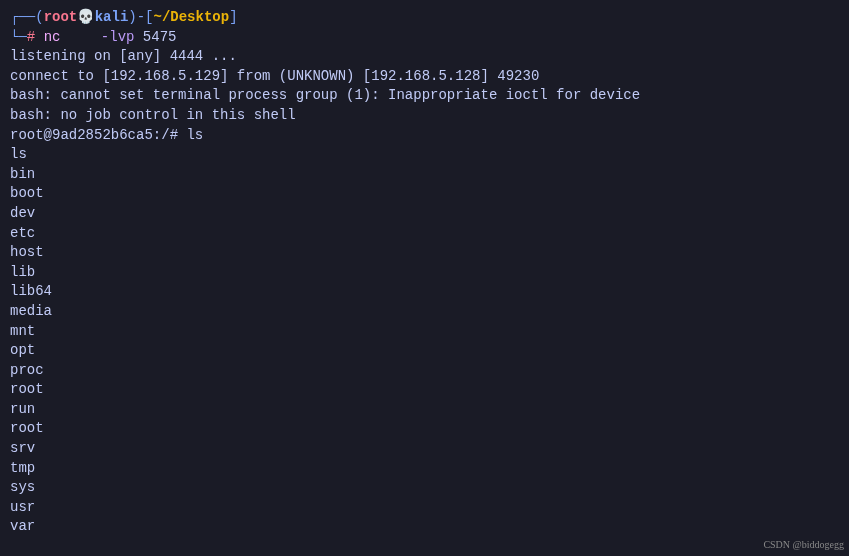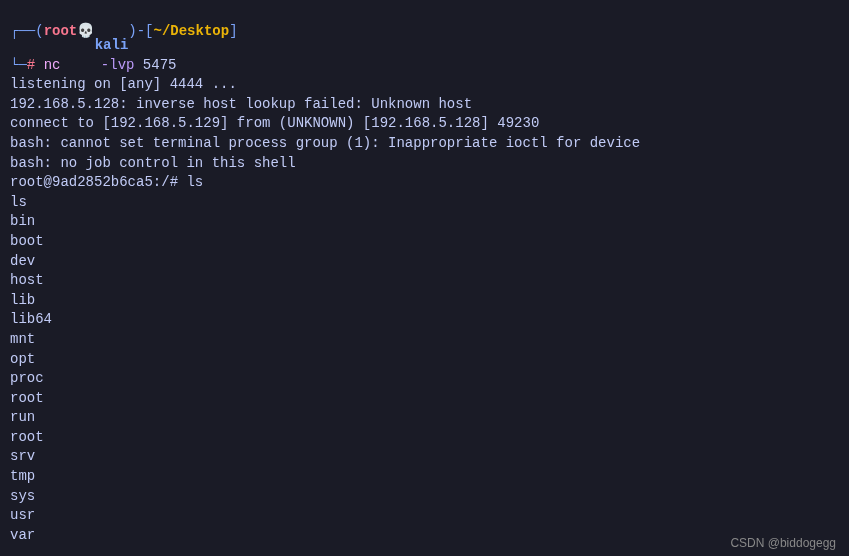--- a/index.html
+++ b/index.html
@@ -29,21 +29,20 @@
     .paren {
       color: #7aa2f7;
     }
     .user-root {
       color: #f7768e;
       font-weight: bold;
     }
     .hostname {
       color: #7aa2f7;
       font-weight: bold;
-      margin-top: 28px;
     }
     .dash {
       color: #7aa2f7;
     }
     .bracket {
       color: #7aa2f7;
     }
     .path {
       color: #eab308;
       font-weight: bold;
@@ -61,24 +60,24 @@
     .arg {
       color: #c0caf5;
     }
     .output {
       color: #c0caf5;
       white-space: pre;
     }
     .watermark {
       position: absolute;
       bottom: 6px;
-      right: 13px;
+      right: 5px;
       color: #888;
-      font-size: 12px;
-      font-family: Liberation Sans, sans-serif;
+      font-size: 10px;
+      font-family: Liberation Serif, serif;
     }
     .line {
       white-space: pre;
     }
     .corner {
       color: #7aa2f7;
     }
     .skull {
       color: #f7768e;
     }
@@ -87,32 +86,33 @@
 <body>
 
 <div class="terminal">
   <div class="prompt-line">
     <span class="corner">┌──</span><span class="paren">(</span><span class="user-root">root</span><span class="skull">💀</span><span class="hostname">kali</span><span class="paren">)</span><span class="dash">-</span><span class="bracket">[</span><span class="path">~/Desktop</span><span class="bracket">]</span>
   </div>
   <div class="prompt-line">
     <span class="corner">└─</span><span class="prompt-hash">#</span><span> </span><span class="cmd">nc</span><span> </span><span class="flag">-lvp</span><span> </span><span class="arg">5475</span>
   </div>
   <div class="output line">listening on [any] 4444 ...</div>
-  <div class="output line">192.168.5.128: inverse host lookup failed: Unknown host</div>
   <div class="output line">connect to [192.168.5.129] from (UNKNOWN) [192.168.5.128] 49230</div>
   <div class="output line">bash: cannot set terminal process group (1): Inappropriate ioctl for device</div>
   <div class="output line">bash: no job control in this shell</div>
   <div class="output line">root@9ad2852b6ca5:/# ls</div>
   <div class="output line">ls</div>
   <div class="output line">bin</div>
   <div class="output line">boot</div>
   <div class="output line">dev</div>
+  <div class="output line">etc</div>
   <div class="output line">host</div>
   <div class="output line">lib</div>
   <div class="output line">lib64</div>
+  <div class="output line">media</div>
   <div class="output line">mnt</div>
   <div class="output line">opt</div>
   <div class="output line">proc</div>
   <div class="output line">root</div>
   <div class="output line">run</div>
   <div class="output line">root</div>
   <div class="output line">srv</div>
   <div class="output line">tmp</div>
   <div class="output line">sys</div>
   <div class="output line">usr</div>

